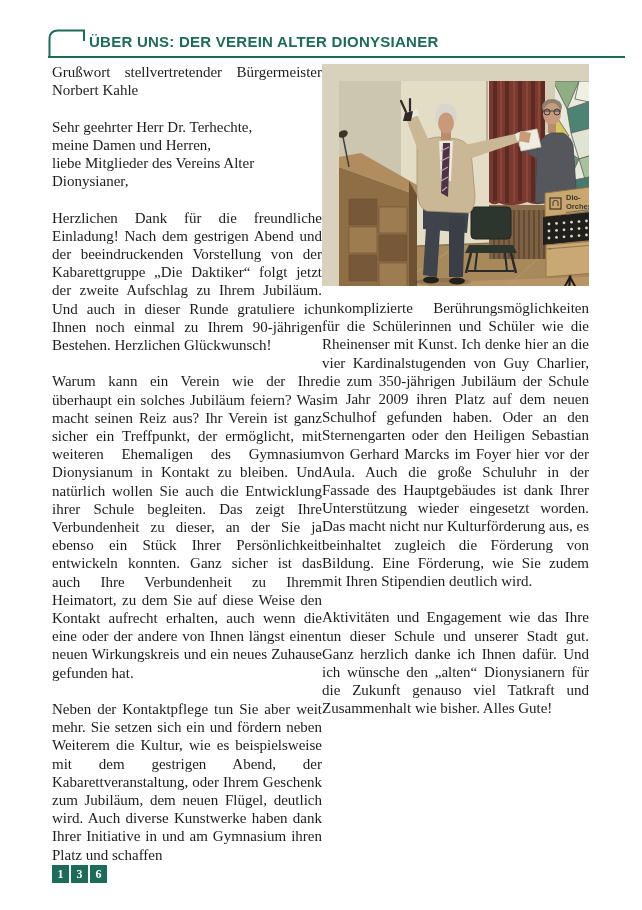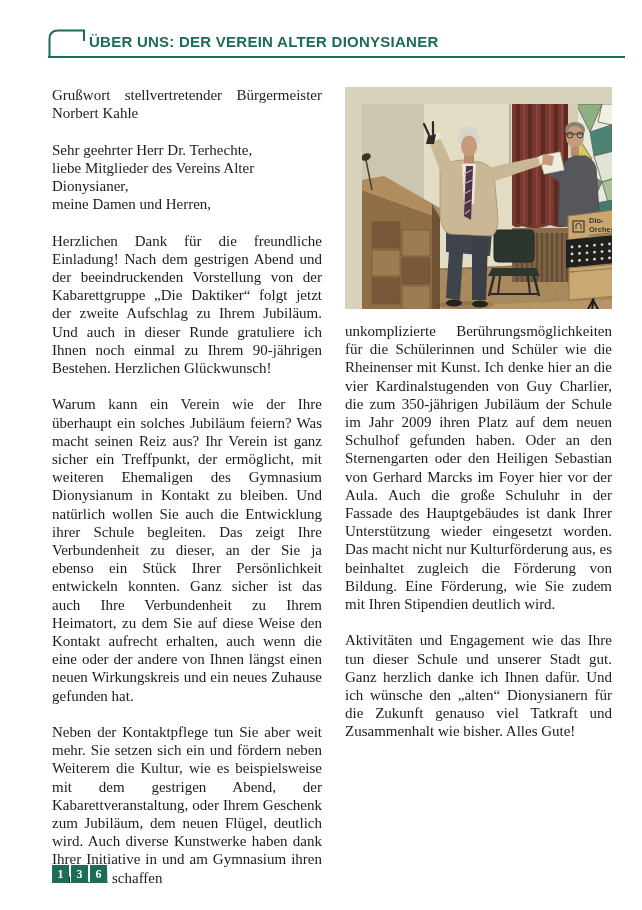--- a/index.html
+++ b/index.html
@@ -23,21 +23,21 @@
     letter-spacing: .25px;
     white-space: nowrap;
   }
   .header-rule {
     position:absolute; left:48px; top:56px;
     width:577px; height:2px; background: var(--accent);
   }
   
   .columns {
     position:absolute; left:52px; top:63px;
-    width:560px; display:flex; gap:23px;margin-top:23px;
+    width:560px; display:flex; 
   }
   .col { font-size:15px; line-height:18.2px; color:#1c1c1c; }
   .col-left  { width:270px; }
   .col-right { width:267px; }
   .col p { margin:0 0 18.2px 0; text-align:justify; hyphens:auto; -webkit-hyphens:auto; }
   .col p:last-child { margin-bottom:0; }
   .salutation { margin:0 0 18.2px 0; font-weight:normal; }
   .salutation p { margin:0; text-align:left; }
   
   .photo {
@@ -64,22 +64,22 @@
   </svg>
   <h1 class="section-title">ÜBER UNS: DER VEREIN ALTER DIONYSIANER</h1>
   <div class="header-rule"></div>
 
   <div class="columns">
 
     <div class="col col-left">
       <p>Grußwort stellvertretender Bürgermeister Norbert Kahle</p>
       <div class="salutation">
         <p>Sehr geehrter Herr Dr. Terhechte,</p>
+        <p>meine Damen und Herren,</p>
         <p>liebe Mitglieder des Vereins Alter Dionysianer,</p>
-        <p>meine Damen und Herren,</p>
       </div>
       <p>Herzlichen Dank für die freundliche Einladung! Nach dem gestrigen Abend und der beeindruckenden Vorstellung von der Kabarettgruppe „Die Daktiker“ folgt jetzt der zweite Aufschlag zu Ihrem Jubiläum. Und auch in dieser Runde gratuliere ich Ihnen noch einmal zu Ihrem 90-jährigen Bestehen. Herzlichen Glückwunsch!</p>
       <p>Warum kann ein Verein wie der Ihre überhaupt ein solches Jubiläum feiern? Was macht seinen Reiz aus? Ihr Verein ist ganz sicher ein Treffpunkt, der ermöglicht, mit weiteren Ehemaligen des Gymnasium Dionysianum in Kontakt zu bleiben. Und natürlich wollen Sie auch die Entwicklung ihrer Schule begleiten. Das zeigt Ihre Verbundenheit zu dieser, an der Sie ja ebenso ein Stück Ihrer Persönlichkeit entwickeln konnten. Ganz sicher ist das auch Ihre Verbundenheit zu Ihrem Heimatort, zu dem Sie auf diese Weise den Kontakt aufrecht erhalten, auch wenn die eine oder der andere von Ihnen längst einen neuen Wirkungskreis und ein neues Zuhause gefunden hat.</p>
       <p>Neben der Kontaktpflege tun Sie aber weit mehr. Sie setzen sich ein und fördern neben Weiterem die Kultur, wie es beispielsweise mit dem gestrigen Abend, der Kabarettveranstaltung, oder Ihrem Geschenk zum Jubiläum, dem neuen Flügel, deutlich wird. Auch diverse Kunstwerke haben dank Ihrer Initiative in und am Gymnasium ihren Platz und schaffen</p>
     </div>
 
     <div class="col col-right">
 
       <figure class="photo">
         <svg width="267" height="222" viewBox="0 0 267 222">

